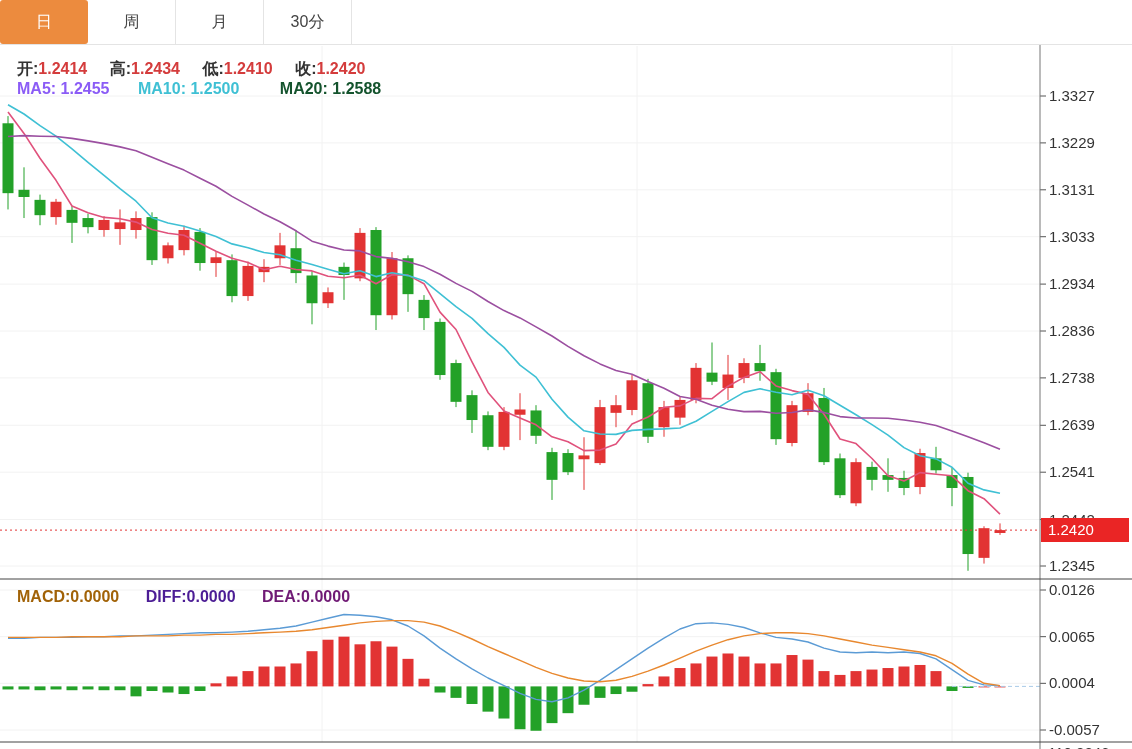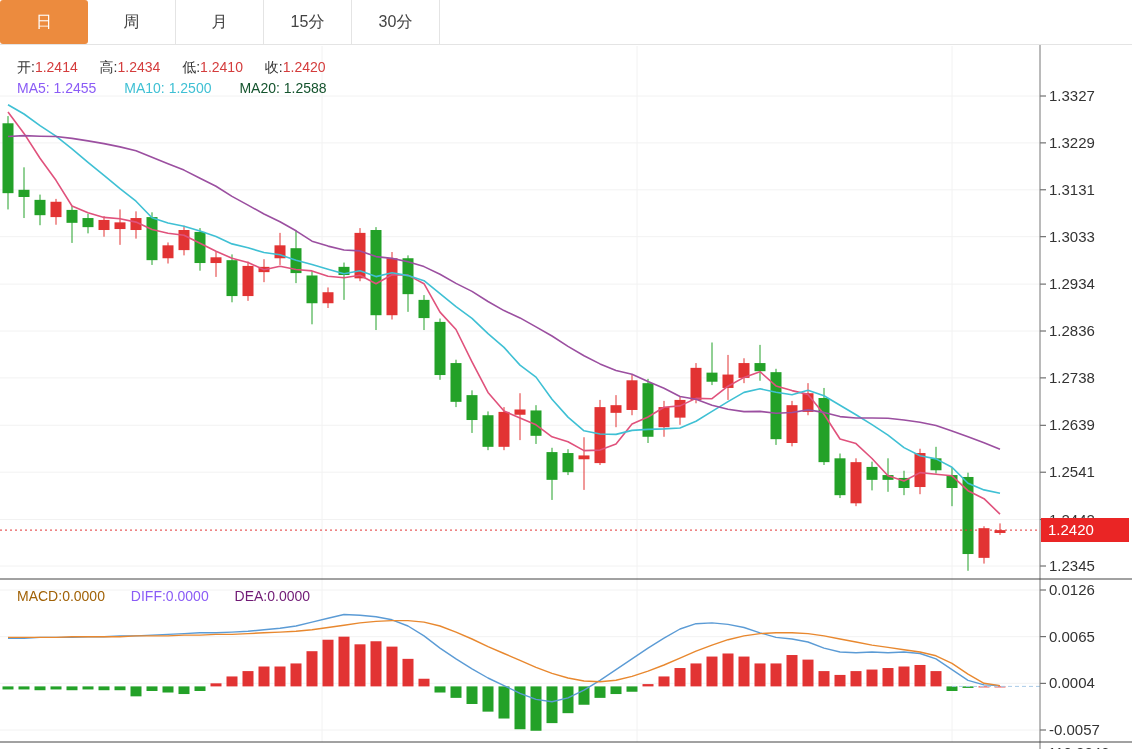--- a/index.html
+++ b/index.html
@@ -3,32 +3,32 @@
 <meta charset="utf-8">
 <style>
   html,body{margin:0;padding:0;width:1132px;height:749px;overflow:hidden;background:#fff;
     font-family:"Liberation Sans",sans-serif;position:relative;}
   .chart-svg{position:absolute;left:0;top:0;z-index:1;}
   .tabbar{position:absolute;left:0;top:0;width:1132px;height:45px;background:#fff;
     border-bottom:1px solid #e4e4e4;display:flex;z-index:5;box-sizing:border-box;}
   .tab{width:88px;height:44px;line-height:44px;text-align:center;font-size:16px;color:#444;
     border-right:1px solid #e4e4e4;box-sizing:border-box;cursor:pointer;background:#fff;}
   .tab.active{background:#ec8b3e;color:#fff;border-radius:3px;border-right:none;}
-  .legend-row{position:absolute;left:17px;z-index:6;font-size:14px;white-space:nowrap;}
+  .legend-row{position:absolute;left:17px;z-index:6;font-size:16px;white-space:nowrap;font-weight:bold;}
   .legend-ohlc{top:59px;}
   .legend-ma{top:80px;}
   .legend-macd{top:588px;}
   .legend-row .grp{margin-right:18px;}
   .lbl{color:#333;}
   .val-red{color:#d43c3c;}
   .ma5{color:#8b5cf6;margin-right:24px;}
-  .ma10{color:#3fc0d4;margin-right:24px;}
+  .ma10{color:#3fc0d4;margin-right:36px;}
   .ma20{color:#14532d;}
   .macd-l{color:#a16207;margin-right:22px;}
-  .diff-l{color:#8b5cf6;margin-right:22px;}
+  .diff-l{color:#4c1d95;margin-right:22px;}
   .dea-l{color:#701a75;}
   .price-badge{position:absolute;left:1041px;width:88px;height:24px;background:#ea2525;color:#fff;
     font-size:15px;line-height:24px;text-align:left;padding-left:7px;box-sizing:border-box;z-index:7;}
   .partial-label{position:absolute;left:1048px;top:744px;font-size:15px;color:#333;z-index:6;}
 </style>
 </head>
 <body>
 
 <svg id="chart-svg" class="chart-svg" width="1132" height="749">
     <line x1="0" y1="96" x2="1040" y2="96" stroke="#f2f2f2" stroke-width="1"></line>
@@ -277,21 +277,20 @@
     <line x1="0" y1="530.1038696537676" x2="1040" y2="530.1038696537676" stroke="#e23333" stroke-width="1" stroke-dasharray="2,3"></line>
     <line x1="1040" y1="45" x2="1040" y2="749" stroke="#777" stroke-width="1"></line>
     <line x1="0" y1="579" x2="1132" y2="579" stroke="#444" stroke-width="1"></line>
     <line x1="0" y1="742" x2="1132" y2="742" stroke="#444" stroke-width="1"></line>
   </svg>
 
 <div class="tabbar">
   <div class="tab active">日</div>
   <div class="tab">周</div>
   <div class="tab">月</div>
-  <div class="tab">15分</div>
   <div class="tab">30分</div>
 </div>
 
 <div class="legend-row legend-ohlc">
   <span class="grp"><span class="lbl">开:</span><span class="val-red">1.2414</span></span>
   <span class="grp"><span class="lbl">高:</span><span class="val-red">1.2434</span></span>
   <span class="grp"><span class="lbl">低:</span><span class="val-red">1.2410</span></span>
   <span class="grp"><span class="lbl">收:</span><span class="val-red">1.2420</span></span>
 </div>
 

